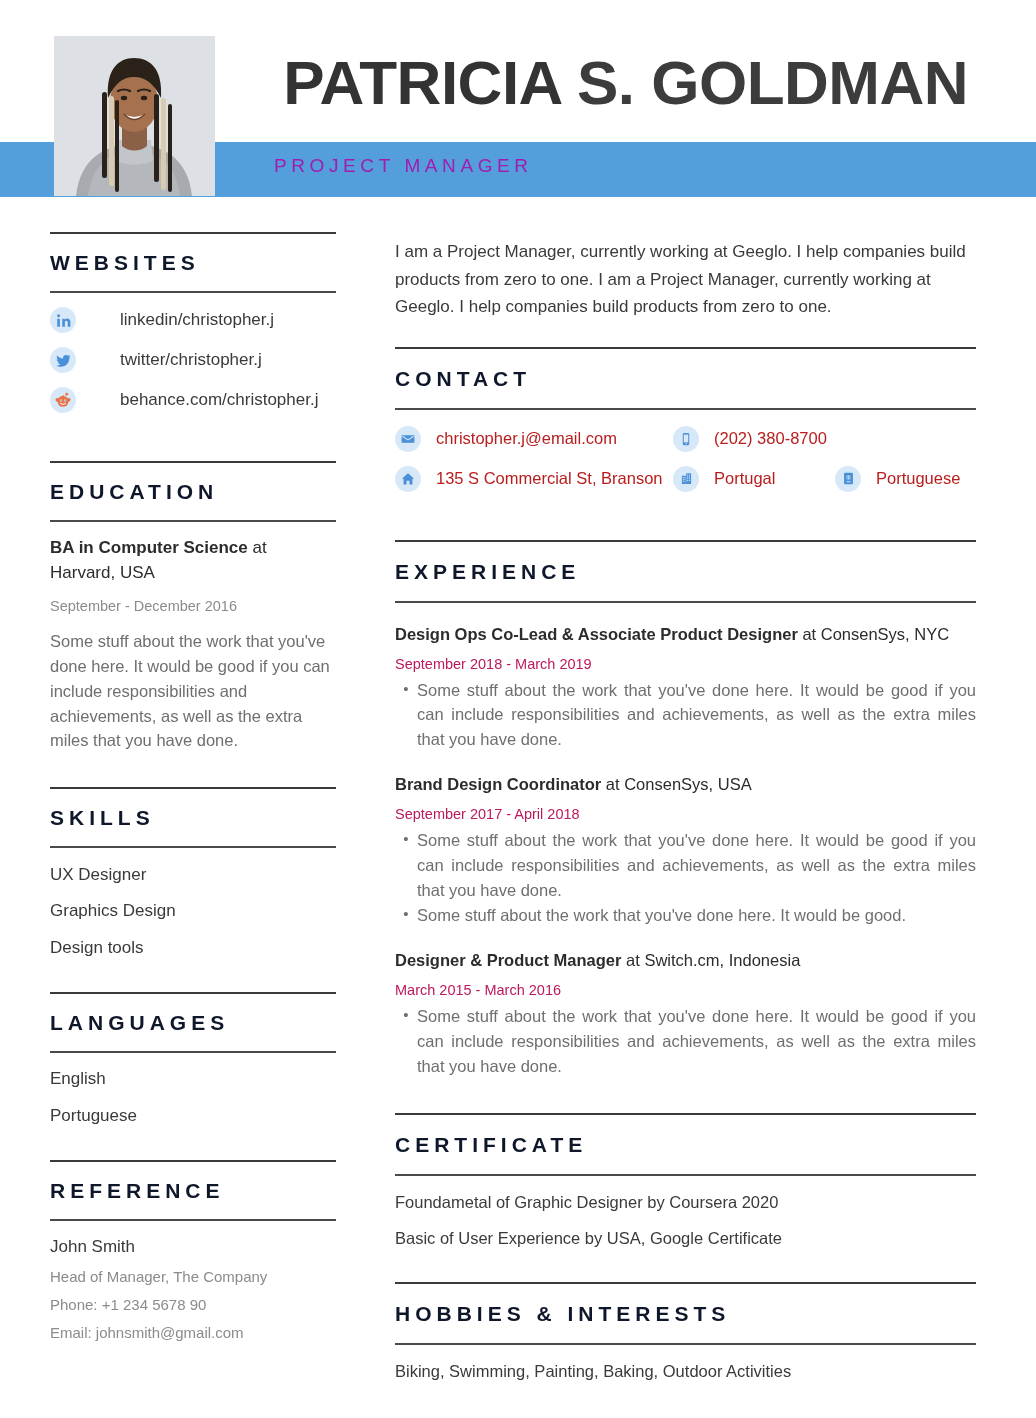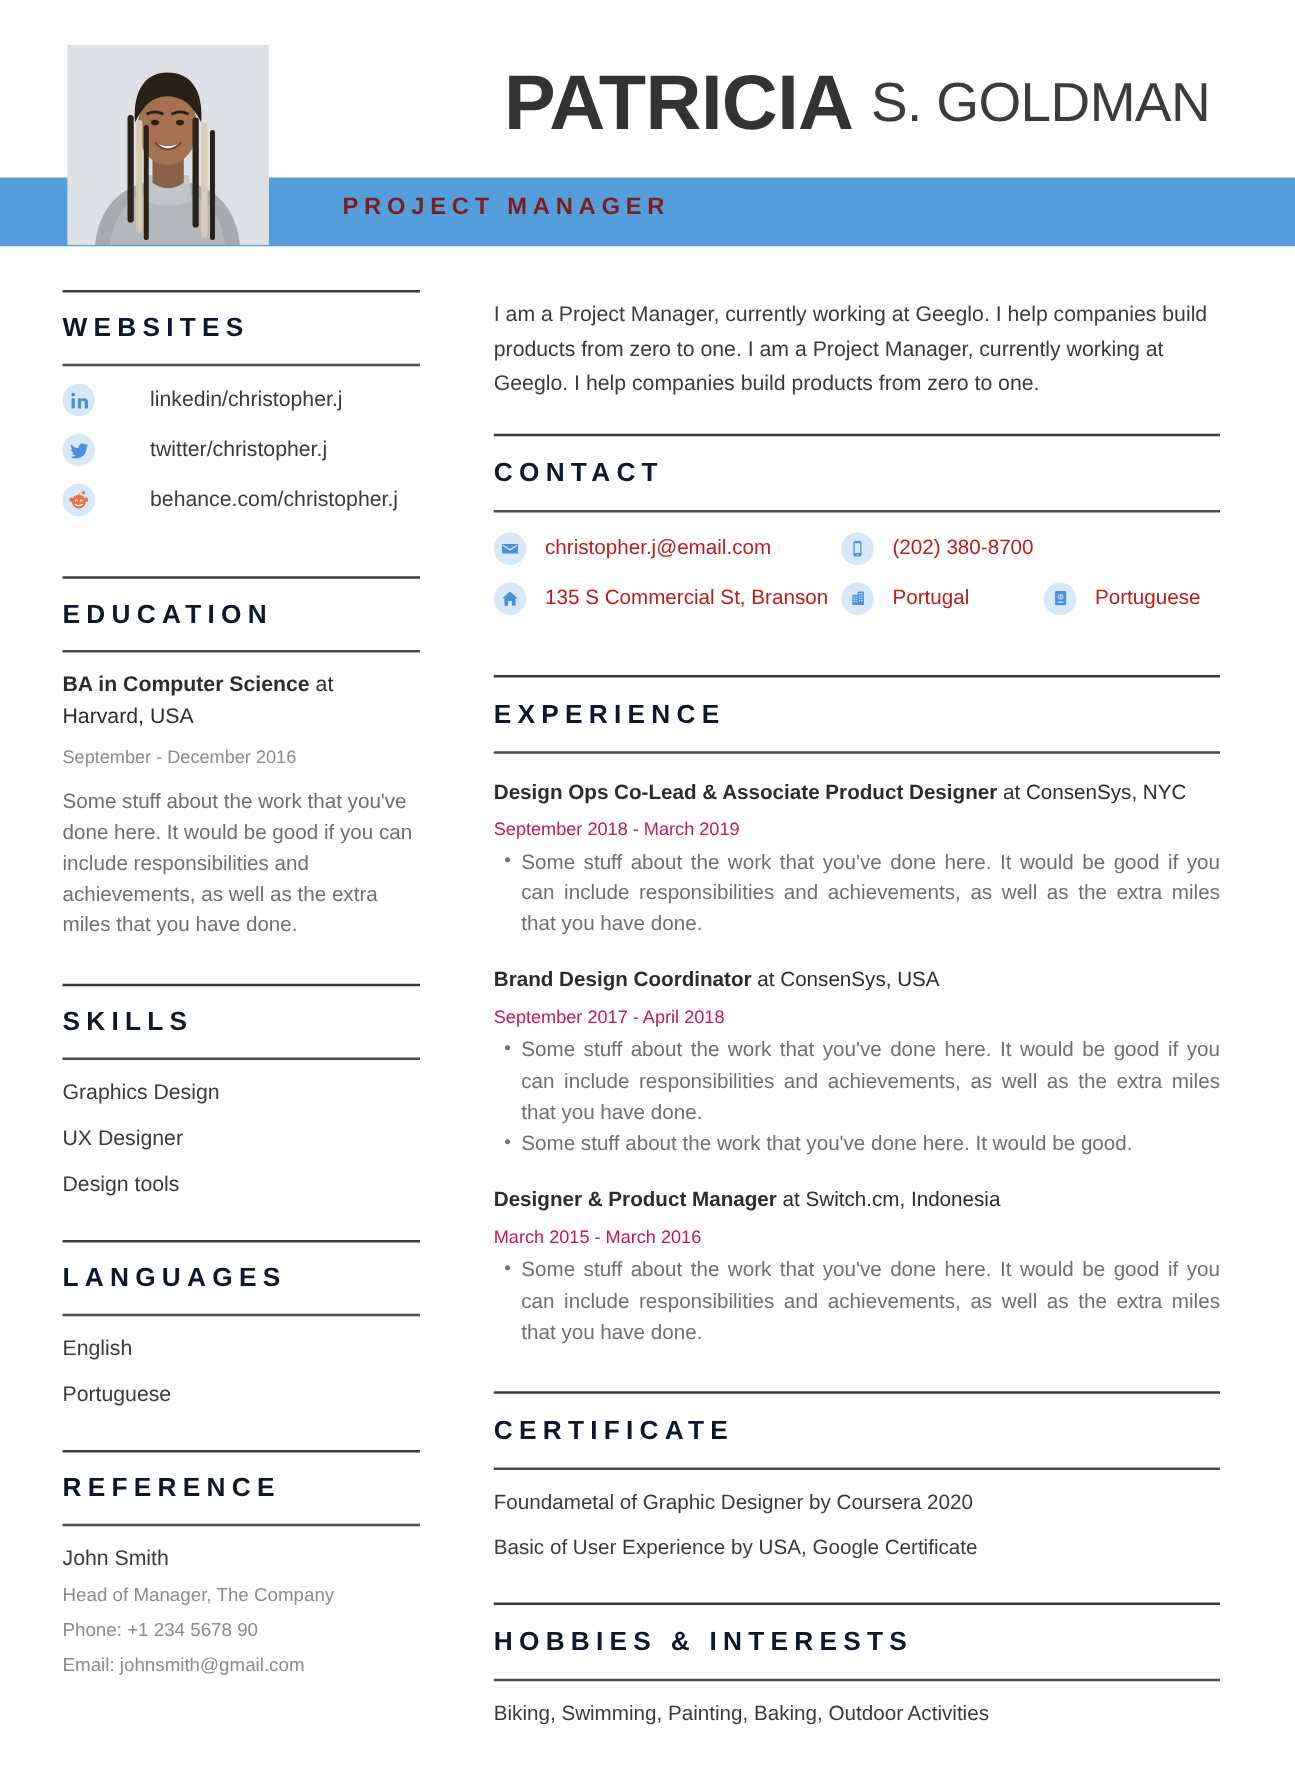--- a/index.html
+++ b/index.html
@@ -57,34 +57,34 @@
     white-space: nowrap;
   }
   .name-first {
     font-size: 62px;
     font-weight: 700;
     color: #333333;
     letter-spacing: -0.5px;
     line-height: 1;
   }
   .name-rest {
-    font-size: 44px;
-    font-weight: 400;
+    font-size: 62px;
+    font-weight: 700;
     color: #3c3c3c;
     letter-spacing: -0.5px;
     line-height: 1;
     margin-left: 14px;
   }
   #role-title {
     position: absolute;
     left: 274px;
     top: 155px;
     font-size: 19px;
-    font-weight: 700;
-    color: #7f1d1d;
+    font-weight: 400;
+    color: #a21caf;
     letter-spacing: 4.6px;
     z-index: 6;
   }
 
   
   #body-wrap {
     position: relative;
     display: flex;
     align-items: flex-start;
     padding-top: 14px;
@@ -376,22 +376,22 @@
         <div class="edu-desc">Some stuff about the work that you've done here. It would be good if you can include responsibilities and achievements, as well as the extra miles that you have done.</div>
       </div>
 
       <div class="sb-gap"></div>
 
       <div>
         <div class="rule"></div>
         <div class="sec-head sidebar-head">SKILLS</div>
         <div class="rule-thin"></div>
 
+        <div class="plain-item">UX Designer</div>
         <div class="plain-item plain-first">Graphics Design</div>
-        <div class="plain-item">UX Designer</div>
         <div class="plain-item">Design tools</div>
       </div>
 
       <div class="sb-gap"></div>
 
       <div>
         <div class="rule"></div>
         <div class="sec-head sidebar-head">LANGUAGES</div>
         <div class="rule-thin"></div>
 

